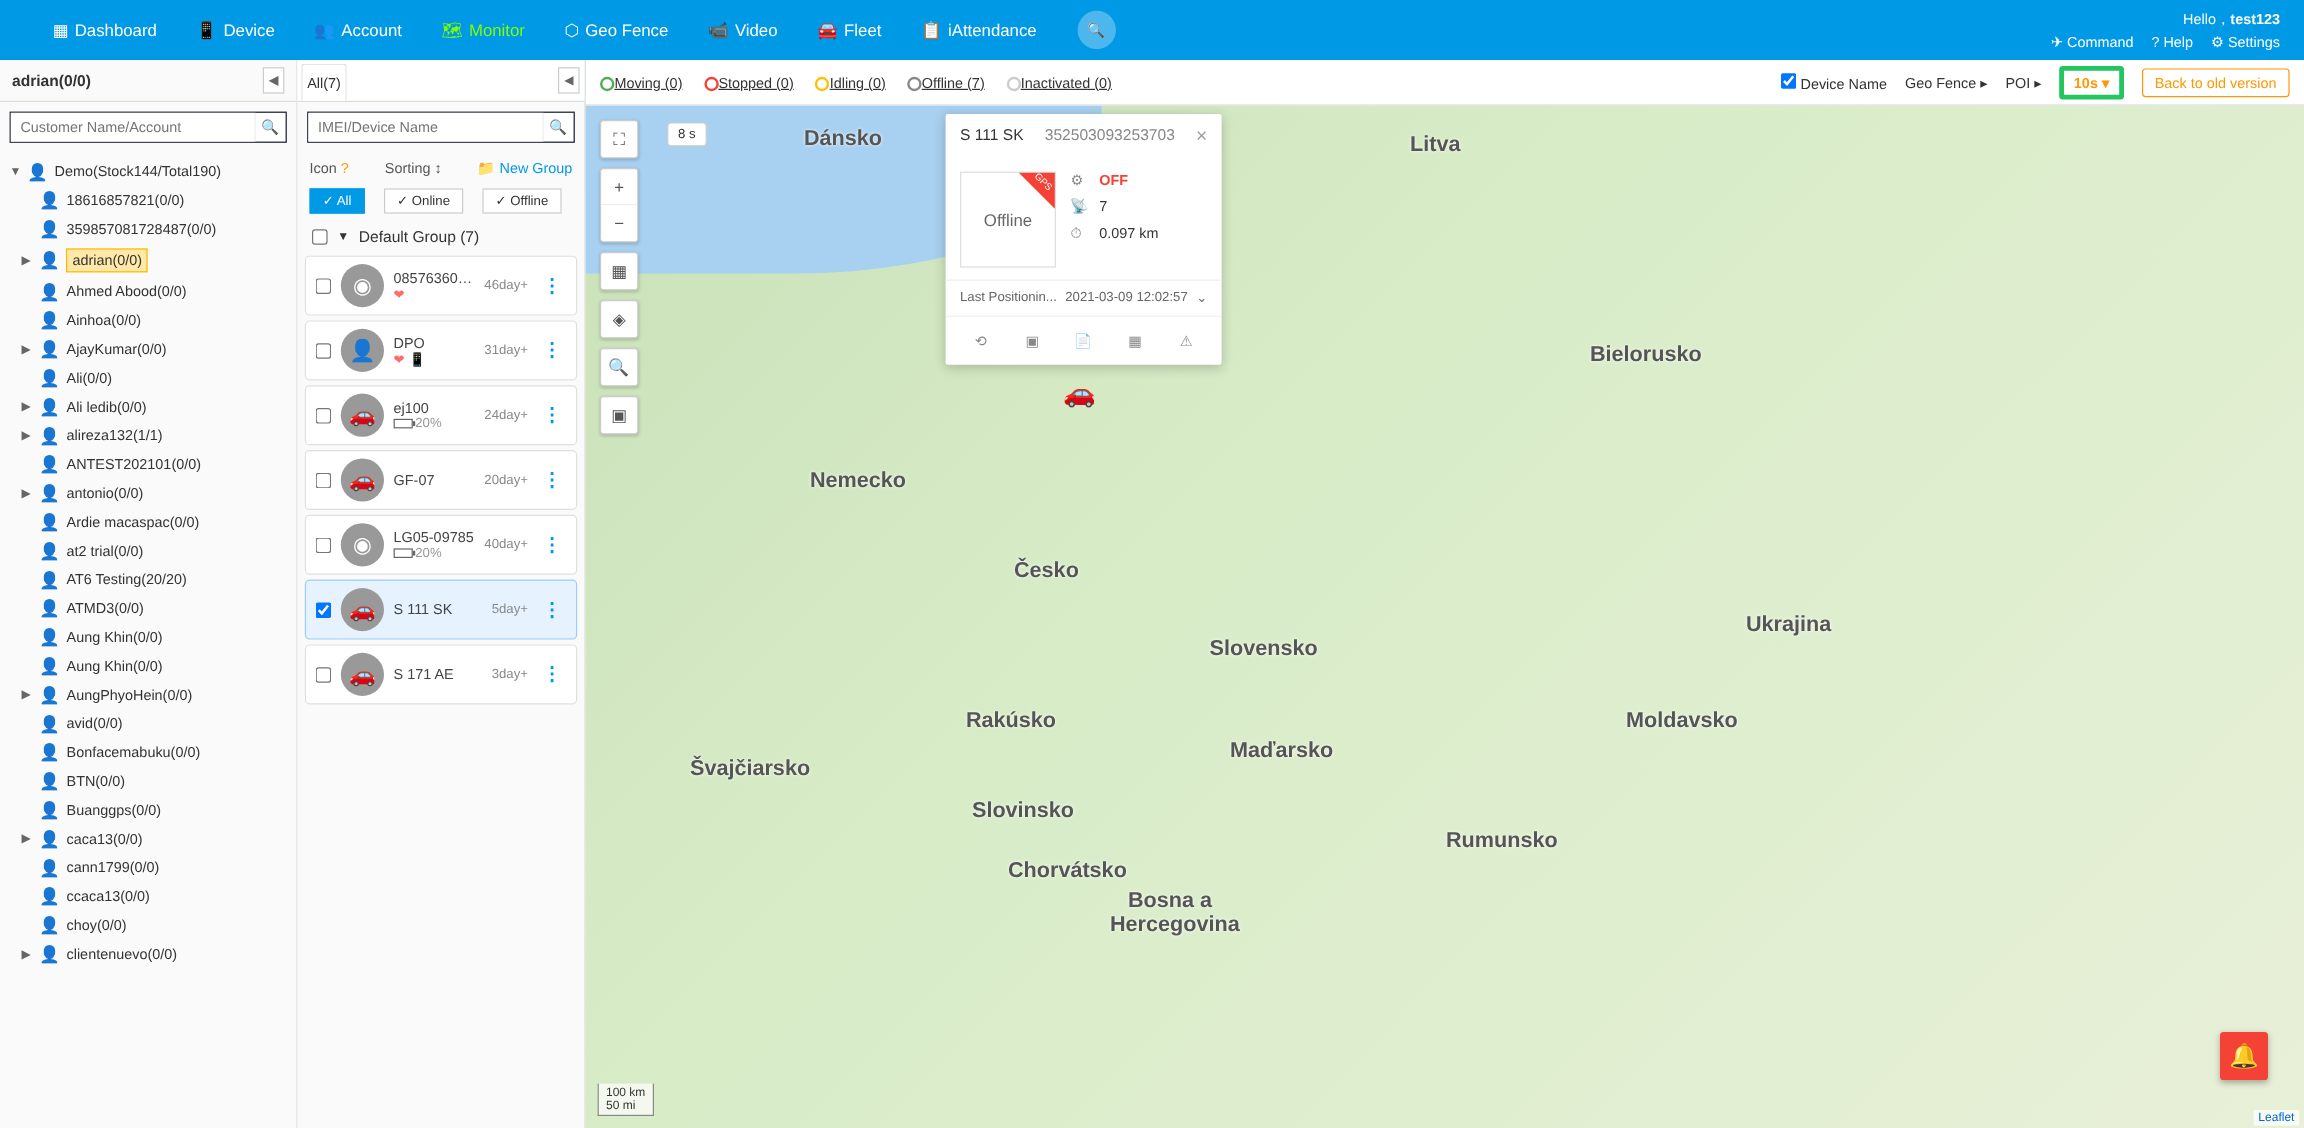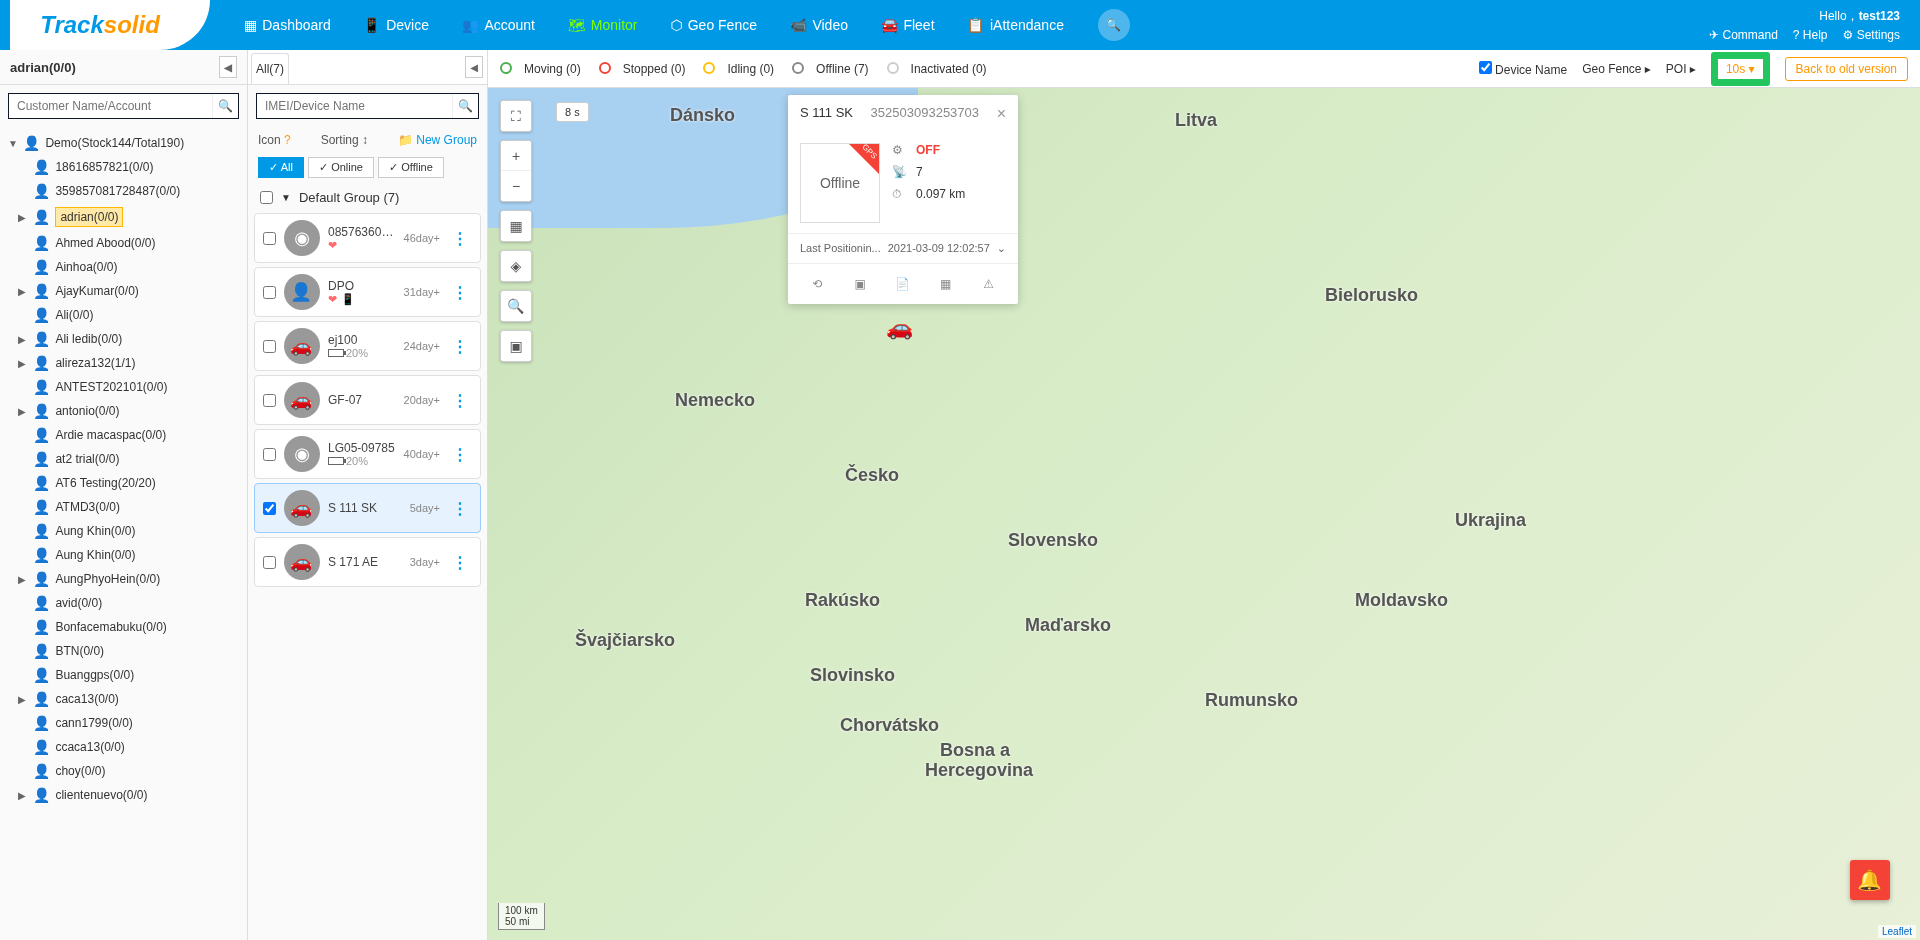--- a/index.html
+++ b/index.html
@@ -29,21 +29,21 @@
 .tree-item .caret { width: 10px; font-size: 10px; color: #666; }
 .tree-item .usr-icon { color: #ff9900; font-size: 14px; }
 .tree-item.l1 { padding-left: 18px; }
 .tree-item.selected span.lbl { background: #ffe9a8; padding: 2px 4px; border: 1px solid #ffb800; }
 
 .mid-panel { width: 240px; border-right: 1px solid #ddd; display: flex; flex-direction: column; background: #fafafa; }
 .tabs { display: flex; border-bottom: 1px solid #ddd; background: white; position: relative; }
 .tab { padding: 8px 4px; border: 1px solid #ddd; border-bottom: none; background: white; cursor: pointer; font-size: 12px; border-radius: 3px 3px 0 0; margin: 3px 0 0 3px; }
 .mid-head { display: flex; justify-content: space-between; padding: 6px 10px; font-size: 12px; color: #555; }
 .mid-head a { color: #0099e5; cursor: pointer; }
-.filter-row { display: flex; gap: 4px; padding: 4px 10px; }
+.filter-row { display: flex; gap: 16px; padding: 4px 10px; }
 .filter-btn { padding: 3px 10px; border: 1px solid #ccc; background: white; cursor: pointer; font-size: 11px; }
 .filter-btn.active { background: #0099e5; color: white; border-color: #0099e5; }
 .group-row { display: flex; align-items: center; padding: 8px 12px; gap: 8px; font-size: 13px; }
 .devices { flex: 1; overflow-y: auto; padding: 0 6px; }
 .device-card { background: white; border: 1px solid #e0e0e0; border-radius: 4px; margin-bottom: 4px; padding: 6px 8px; display: flex; align-items: center; gap: 8px; cursor: pointer; }
 .device-card.sel { background: #e6f3ff; border-color: #99ccff; }
 .device-card input[type=checkbox] { cursor: pointer; }
 .dev-avatar { width: 36px; height: 36px; border-radius: 50%; background: #999; display: flex; align-items: center; justify-content: center; color: white; font-size: 18px; flex-shrink: 0; }
 .dev-info { flex: 1; min-width: 0; }
 .dev-name { font-size: 12px; color: #444; white-space: nowrap; overflow: hidden; text-overflow: ellipsis; }
@@ -55,26 +55,26 @@
 .batt-fill { height: 100%; background: #4caf50; }
 .dev-time { font-size: 11px; color: #888; }
 .dev-menu { color: #0099e5; font-size: 16px; cursor: pointer; padding: 0 4px; font-weight: bold; }
 
 .map-area { flex: 1; position: relative; background: #d4e8c8; overflow: hidden; }
 .map-bg { position: absolute; inset: 0; background: linear-gradient(135deg, #c8e0b8 0%, #d8ecc8 40%, #e8f0d8 100%); }
 .map-bg::before { content:''; position:absolute; top:0; left:0; width:30%; height:20%; background: #a8d0f0; border-radius: 0 0 60% 0; }
 .map-label { position: absolute; font-size: 18px; font-weight: bold; color: #555; text-shadow: 0 0 3px white; padding-left: 17px; }
 
 .status-bar { position: absolute; top: 0; left: 0; right: 0; height: 38px; background: white; border-bottom: 1px solid #ddd; display: flex; align-items: center; padding: 0 12px; gap: 18px; font-size: 12px; z-index: 10; }
-.status-item { display: flex; align-items: flex-start; gap: 12px; cursor: pointer; }
+.status-item { display: flex; align-items: flex-end; gap: 0; cursor: pointer; text-decoration: underline; }
 .status-dot { width: 12px; height: 12px; border-radius: 50%; border: 2px solid; }
 .sd-green { border-color: #4caf50; } .sd-red { border-color: #f44336; } .sd-yellow { border-color: #ffc107; } .sd-gray { border-color: #888; } .sd-lgray { border-color: #ccc; }
 .status-right { margin-left: auto; display: flex; align-items: center; gap: 15px; }
 .old-btn { border: 1px solid #ff9800; color: #ff9800; padding: 4px 10px; border-radius: 3px; cursor: pointer; background: white; }
-.refresh-sel { border: 7px solid #22c55e; color: #ff9800; padding: 3px 8px; border-radius: 3px; }
+.refresh-sel { border: 4px solid #22c55e; color: #ff9800; padding: 3px 8px; border-radius: 3px; font-weight: bold; }
 
 .map-controls { position: absolute; top: 50px; left: 12px; z-index: 5; display: flex; flex-direction: column; gap: 8px; }
 .mc-group { background: white; border: 1px solid #ccc; border-radius: 3px; box-shadow: 0 1px 3px rgba(0,0,0,0.2); }
 .mc-btn { width: 30px; height: 30px; display: flex; align-items: center; justify-content: center; cursor: pointer; font-size: 14px; color: #555; border-bottom: 1px solid #eee; }
 .mc-btn:last-child { border-bottom: none; }
 .timer-badge { position: absolute; top: 52px; left: 68px; background: white; border: 1px solid #ccc; padding: 3px 8px; font-size: 11px; z-index: 5; border-radius: 3px; }
 
 .popup { position: absolute; top: 45px; left: 300px; width: 230px; background: white; box-shadow: 0 2px 10px rgba(0,0,0,0.2); z-index: 20; border-radius: 2px; }
 .popup-head { display: flex; justify-content: space-between; padding: 10px 12px; font-size: 13px; }
 .popup-close { cursor: pointer; color: #999; font-size: 16px; }
@@ -92,23 +92,20 @@
 
 .vehicle-marker { position: absolute; top: 265px; left: 398px; font-size: 22px; z-index: 15; }
 .scale-bar { position: absolute; bottom: 10px; left: 10px; background: rgba(255,255,255,0.7); padding: 2px 6px; font-size: 10px; border: 1px solid #888; border-top: none; }
 .leaflet-attr { position: absolute; bottom: 2px; right: 4px; font-size: 10px; color: #0066cc; background: rgba(255,255,255,0.7); padding: 1px 4px; }
 .alert-btn { position: absolute; bottom: 40px; right: 30px; width: 40px; height: 40px; background: #f44336; color: white; display: flex; align-items: center; justify-content: center; font-size: 20px; border-radius: 3px; cursor: pointer; box-shadow: 0 2px 5px rgba(0,0,0,0.3); }
 </style>
 </head>
 <body>
 
 <div class="top-nav">
-  <div class="logo-wrap">
-    <span class="logo"><span class="t1">Track</span><span class="t2">solid</span></span>
-  </div>
   <div class="nav-items" id="nav-items">
       <div class="nav-item">
         <span>▦</span>
         <span>Dashboard</span>
       </div>
       <div class="nav-item">
         <span>📱</span>
         <span>Device</span>
       </div>
       <div class="nav-item">

